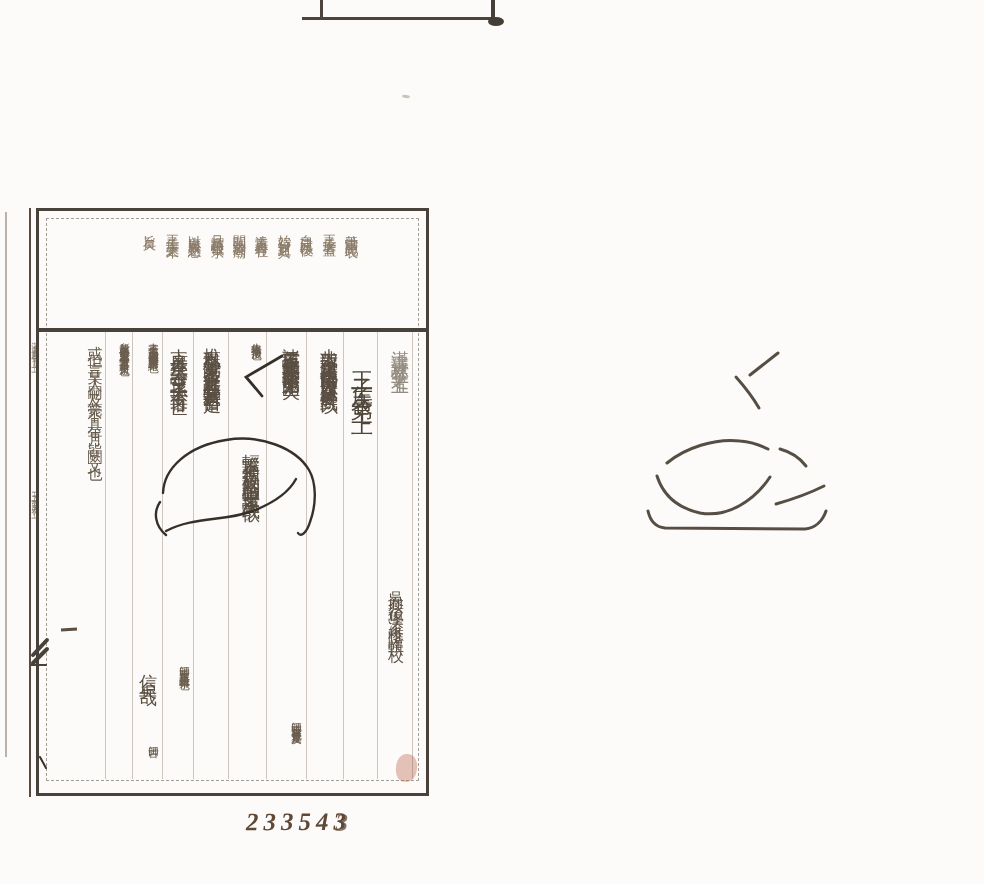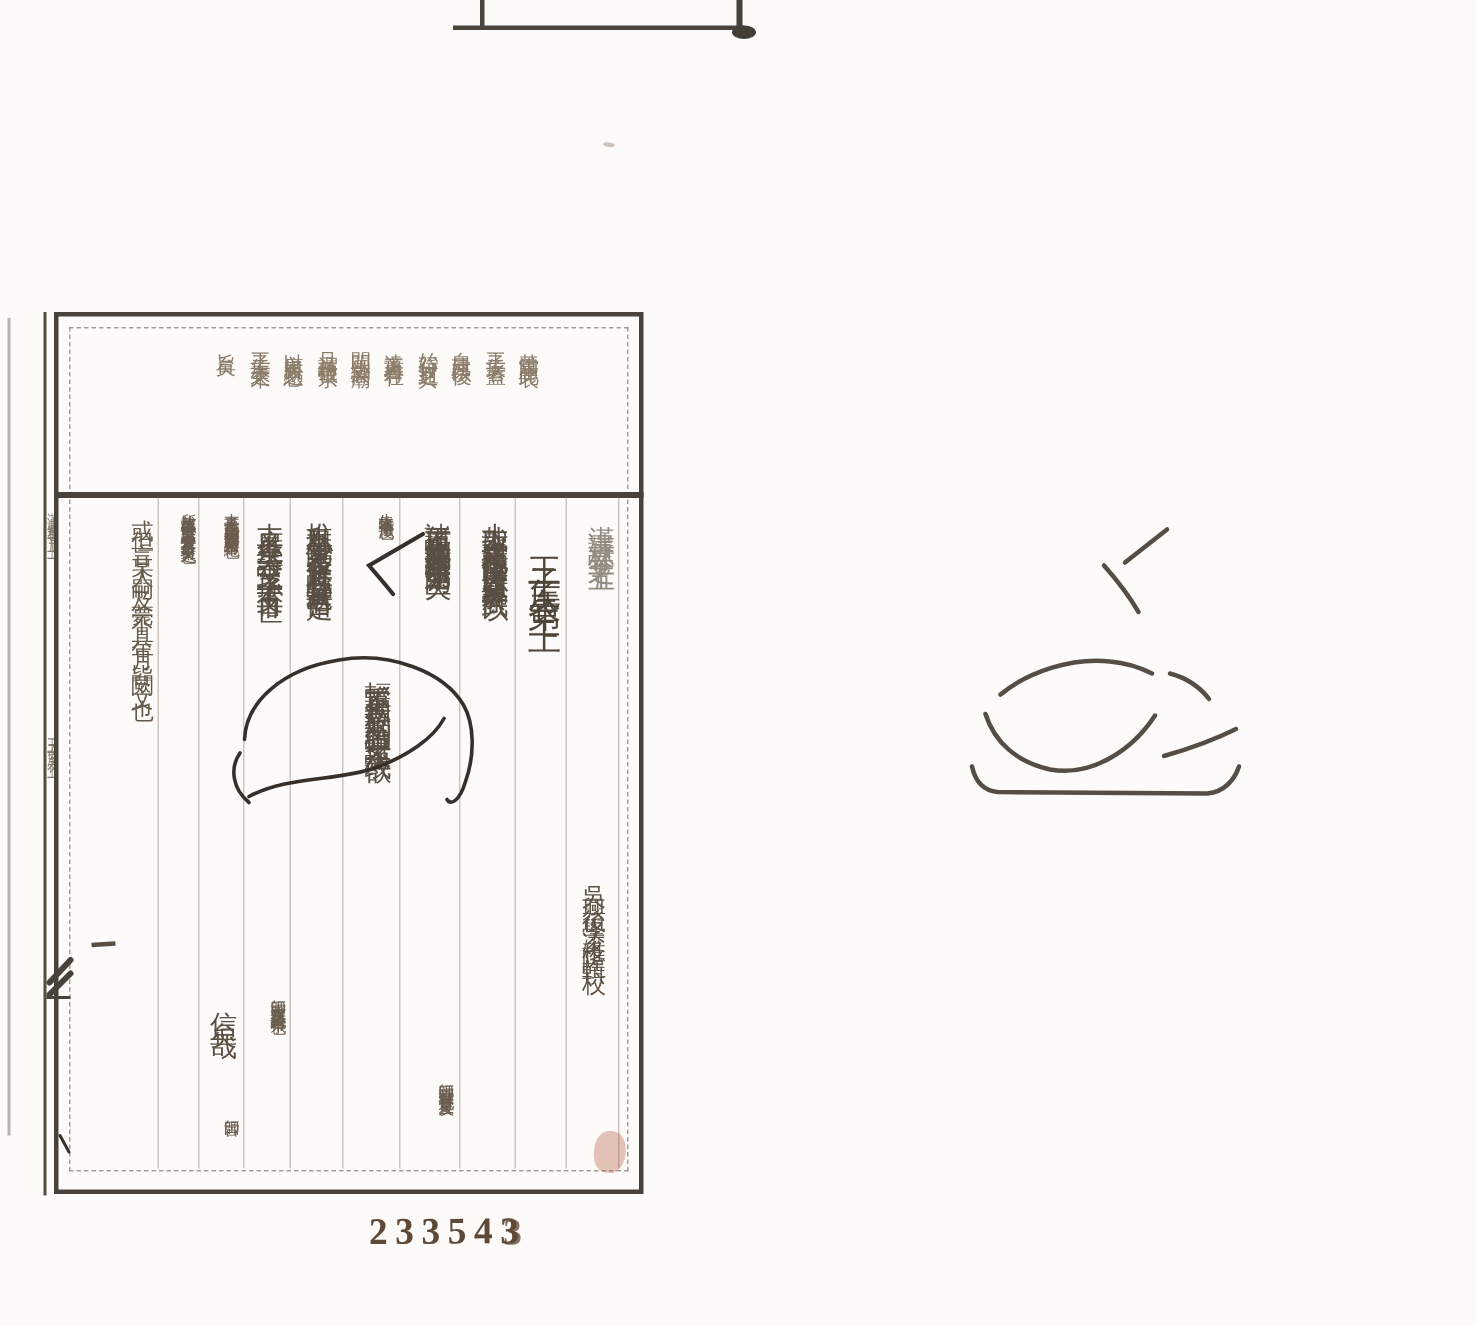--- a/index.html
+++ b/index.html
@@ -39,21 +39,21 @@
   .red-mark{position:absolute;left:396px;top:754px;width:21px;height:28px;border-radius:45%;
             background:rgba(173,72,40,.32);transform:rotate(6deg);}
   .section-title{left:347px;top:354px;font-size:22px;letter-spacing:7px;color:#4e4538;}
   .tcol{position:absolute;top:334px;}
   .seg{writing-mode:vertical-rl;text-orientation:upright;width:100%;}
   .seg.large{line-height:24px;color:#5a4f42;}
   .seg.dbl{font-size:10.5px;line-height:12px;letter-spacing:1px;color:#6b5e4f;filter:blur(.25px);}
   .seg.med{line-height:18px;color:#665a4b;}
   
   .stamp{position:absolute;left:246px;top:808px;font-family:"Liberation Serif","DejaVu Serif",serif;
-         font-weight:bold;font-size:25px;letter-spacing:5px;color:#5e4836;transform:rotate(-.4deg);}
+         font-weight:bold;font-size:25px;letter-spacing:5px;color:#5e4836;transform:rotate(-.4deg);font-style:italic;}
   .stamp .last{text-shadow:2px 1px 0 rgba(80,55,35,.7);}
   
   .doodle{position:absolute;left:630px;top:330px;}
   .penmarks{position:absolute;left:0;top:0;pointer-events:none;}
 </style>
 </head>
 <body>
 
 <div class="canvas">
 

